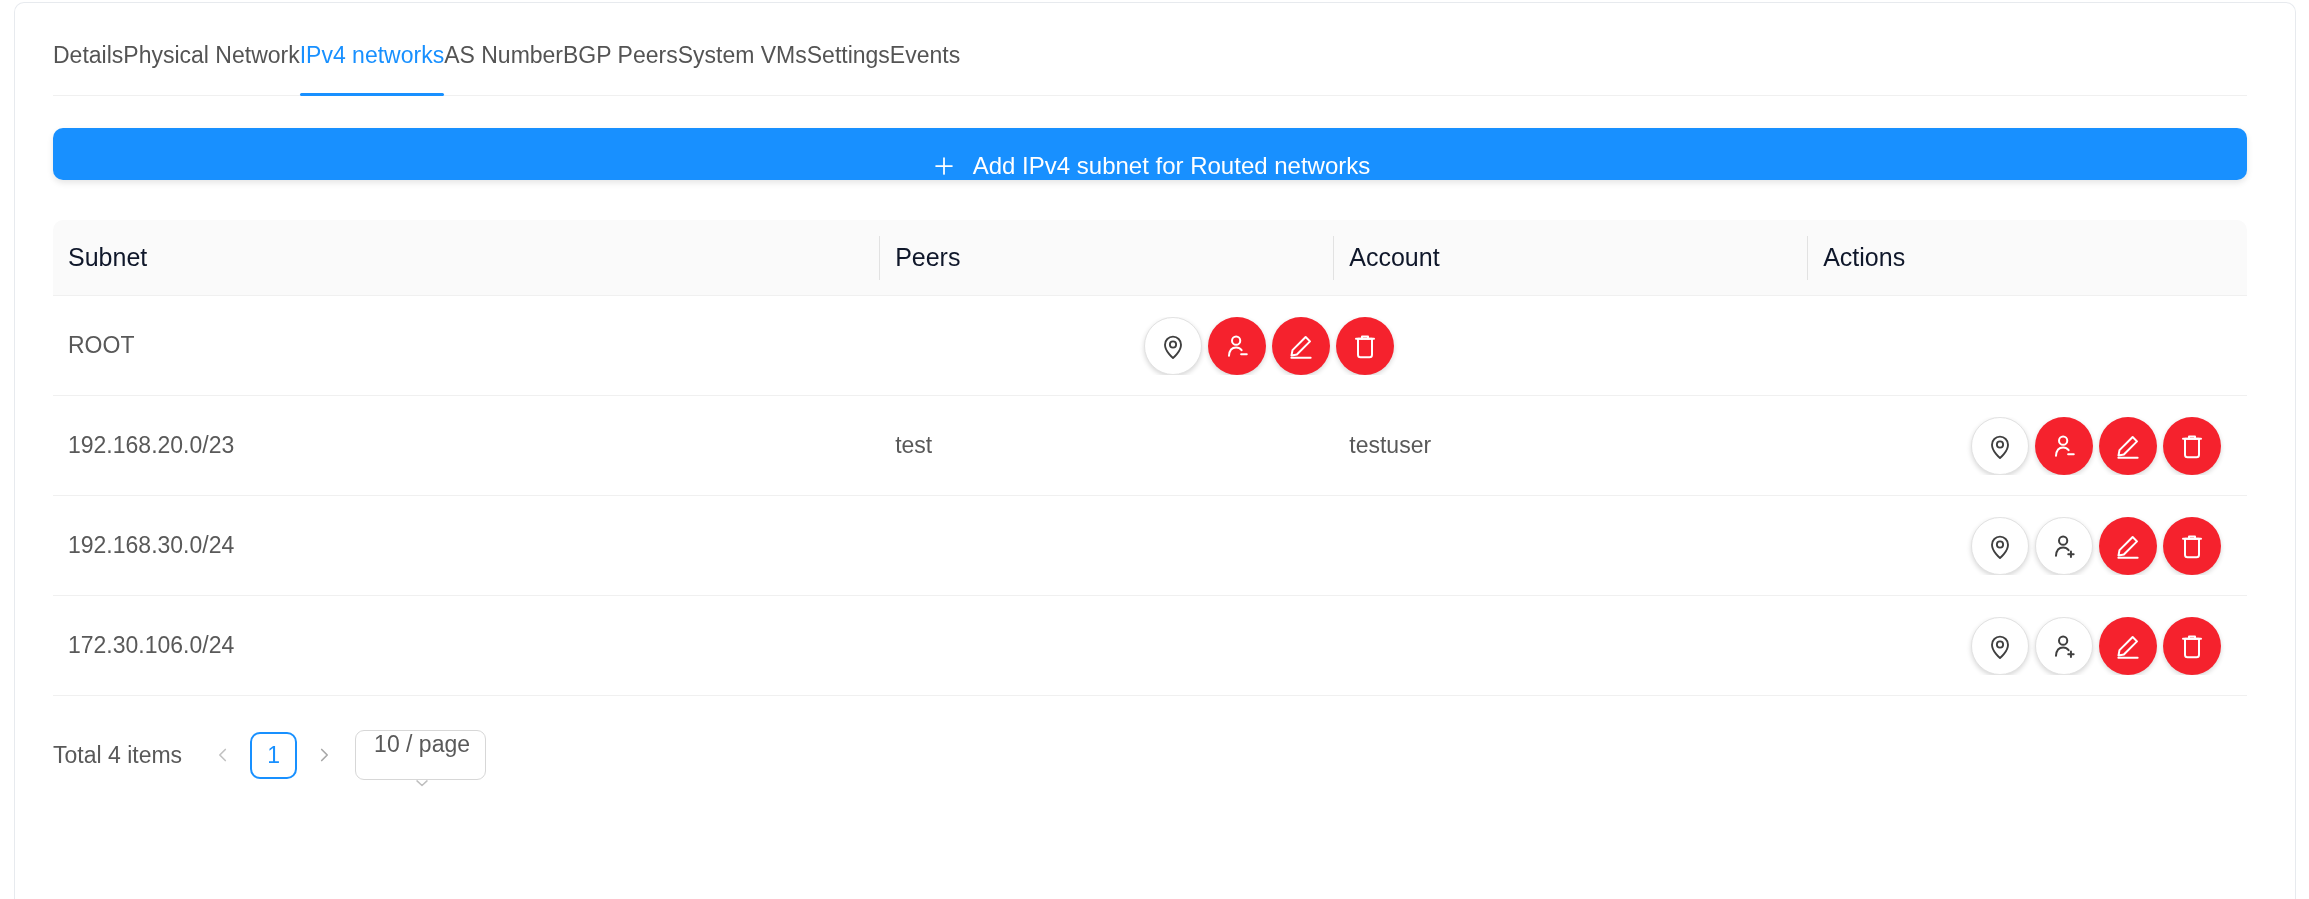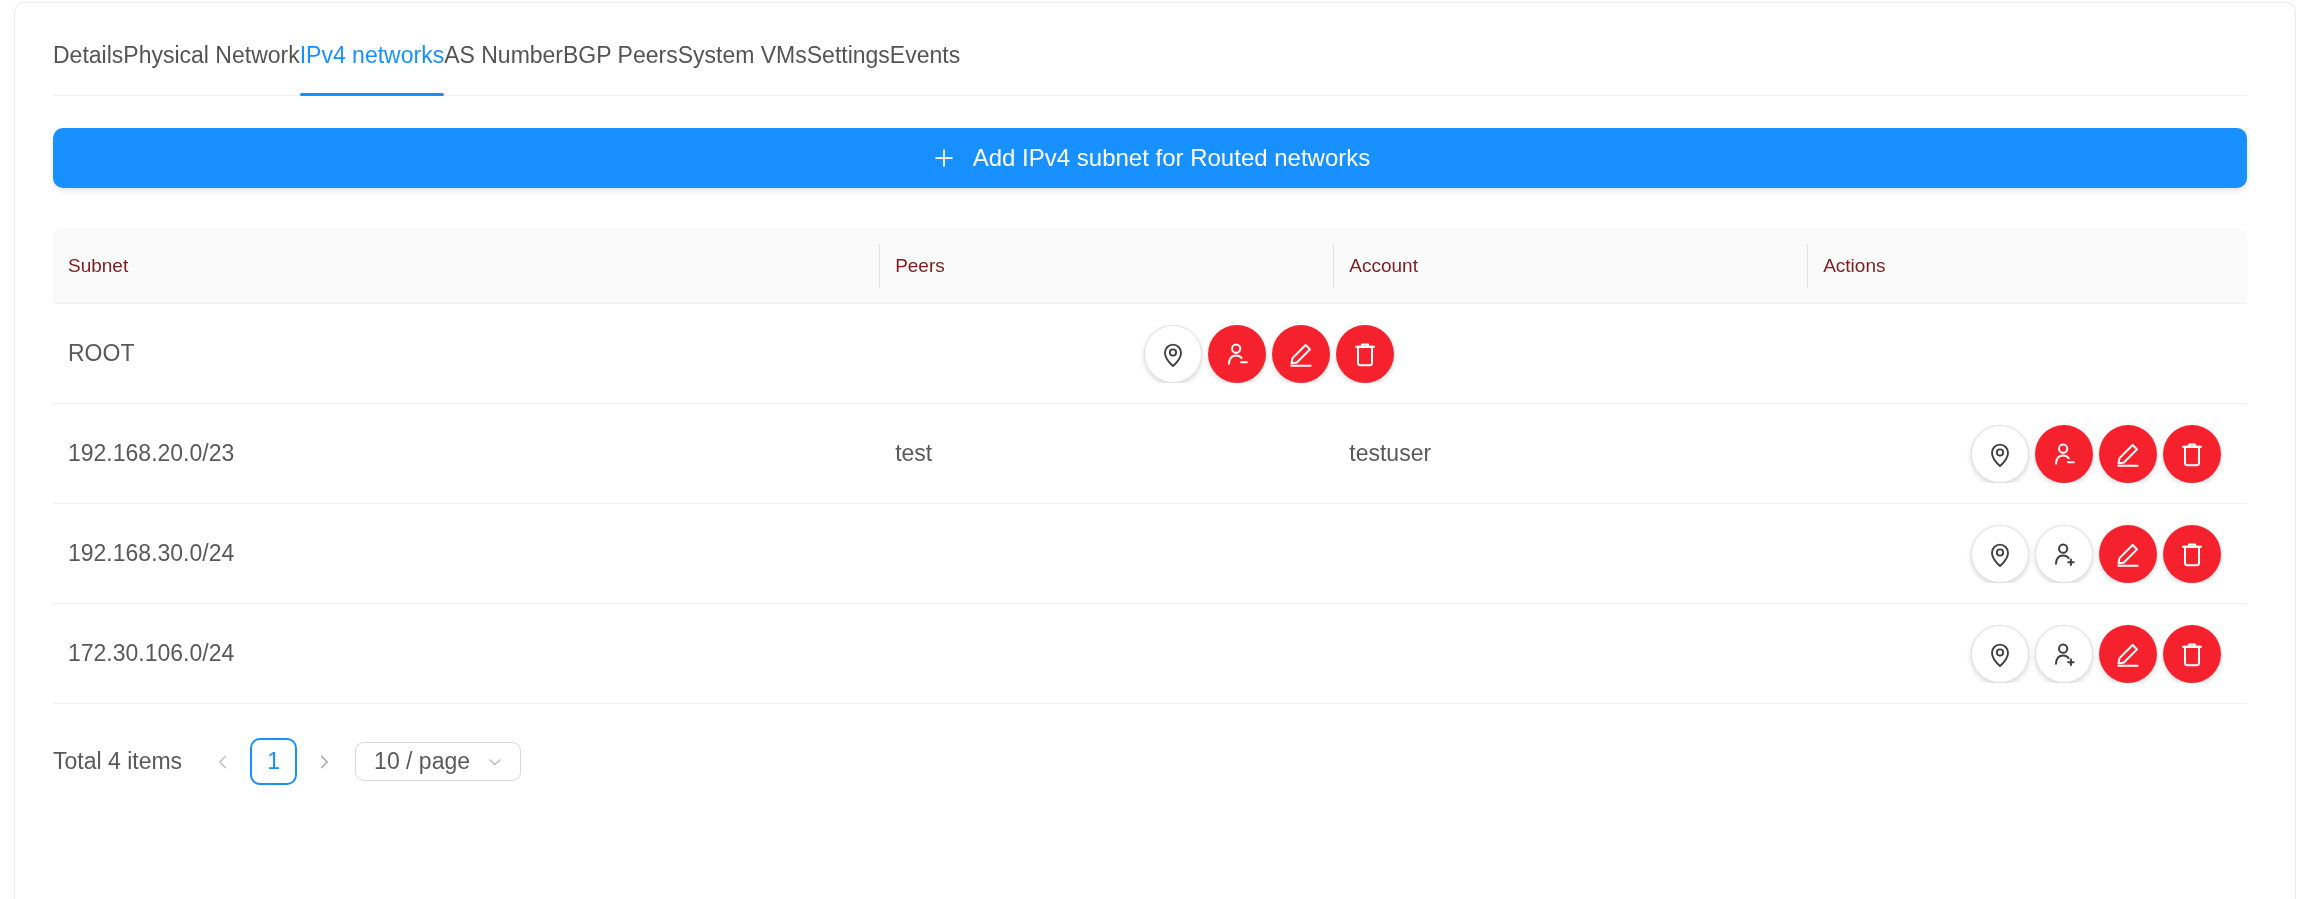--- a/index.html
+++ b/index.html
@@ -12,31 +12,31 @@
 
   
   .tabs { display:flex; border-bottom:1px solid #f0f0f0; margin-top:14px; }
   .tab { padding:25px 0 26px; font-size:23px; color:#545454; cursor:pointer;
     position:relative; white-space:nowrap; }
   .tab.active { color:#1890ff; }
   .tab.active::after { content:""; position:absolute; left:0; right:0; bottom:-1px;
     height:3px; background:#1890ff; border-radius:2px; }
 
   
-  .add-btn { margin-top:32px; width:100%; height:60px; background:#1890ff; border:none;
-    border-radius:10px; color:#fff; font-size:24px; display:flex; align-items:center;
+  .add-btn { margin-top:32px; width:100%; height:52px; background:#1890ff; border:none;
+    border-radius:10px; color:#fff; font-size:24px; display:flex; align-items:flex-end;
     justify-content:center; gap:15px; cursor:pointer;
     box-shadow:0 3px 6px rgba(0,0,0,0.10); font-family:inherit; }
   .add-btn svg { display:block; }
 
   
   .table { margin-top:40px; width:100%; }
   .thead { display:flex; align-items:center; height:76px; background:#fafafa;
     border-radius:10px 10px 0 0; border-bottom:1px solid #f0f0f0; }
-  .th { font-size:19px; font-weight:500; color:#7f1d1d; padding-left:15px; position:relative; }
+  .th { font-size:25px; font-weight:500; color:#0f172a; padding-left:15px; position:relative; }
   .th:not(:last-child)::after { content:""; position:absolute; right:0; top:50%;
     transform:translateY(-50%); width:1px; height:44px; background:#e2e2e2; }
   .c1 { width:37.7%; } .c2 { width:20.7%; } .c3 { width:21.6%; } .c4 { width:20%; }
   .row { display:flex; align-items:center; height:100px; border-bottom:1px solid #f0f0f0;
     font-size:23px; color:#595959; }
   .td { padding-left:15px; overflow:hidden; white-space:nowrap; }
   .td.c4 { display:flex; justify-content:flex-end; align-items:center;
     gap:6px; padding-left:0; padding-right:26px; }
 
   
@@ -49,23 +49,23 @@
   .user-remove .g-plus { display:none; }
   .user-add .g-minus { display:none; }
 
   
   .pagination { margin-top:34px; display:flex; align-items:center; font-size:23px; color:#595959; }
   .pg-prev { margin-left:30px; color:#c2c2c2; display:flex; align-items:center; cursor:pointer; }
   .pg-next { color:#a8a8a8; display:flex; align-items:center; cursor:pointer; }
   .pg-page { width:47px; height:47px; margin:0 16px; background:#fff; border:2px solid #1890ff;
     border-radius:10px; color:#1890ff; font-size:23px; display:flex; align-items:center;
     justify-content:center; cursor:pointer; }
-  .pg-size { margin-left:20px; height:39px; background:#fff; border:1.5px solid #d7d7d7;
+  .pg-size { margin-left:20px; height:50px; background:#fff; border:1.5px solid #d7d7d7;
     border-radius:9px; display:flex; align-items:center; gap:15px; padding:0 15px 0 18px;
-    color:#595959; cursor:pointer; }
+    color:#595959; cursor:pointer;flex-direction:column; }
   .pg-size .chev { color:#bfbfbf; display:flex; align-items:center; }
 </style>
 </head>
 <body>
 
 <div class="card">
 
   <div class="tabs">
     <div class="tab">Details</div>
     <div class="tab">Physical Network</div>

